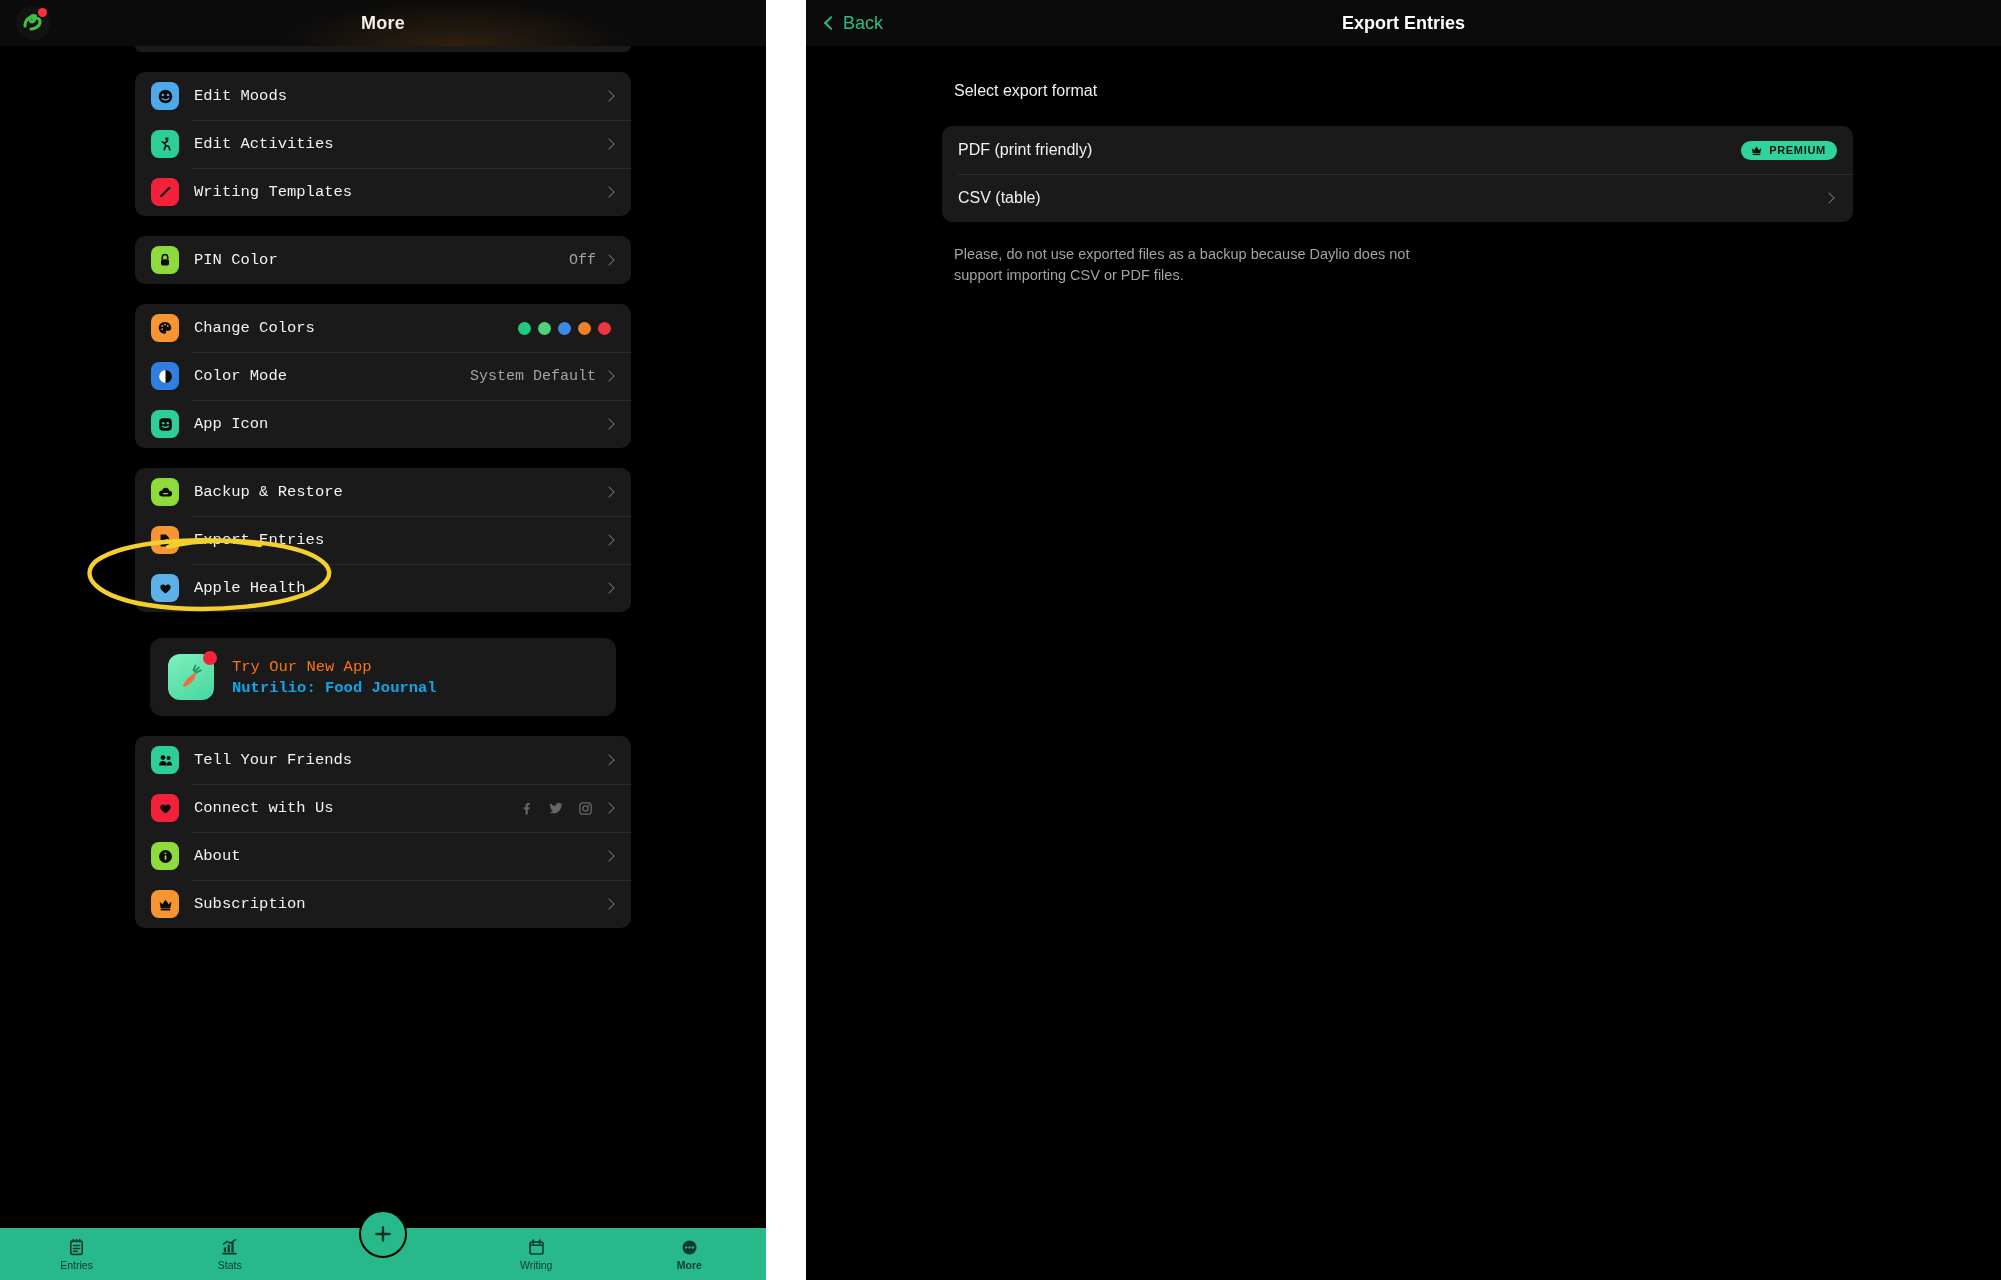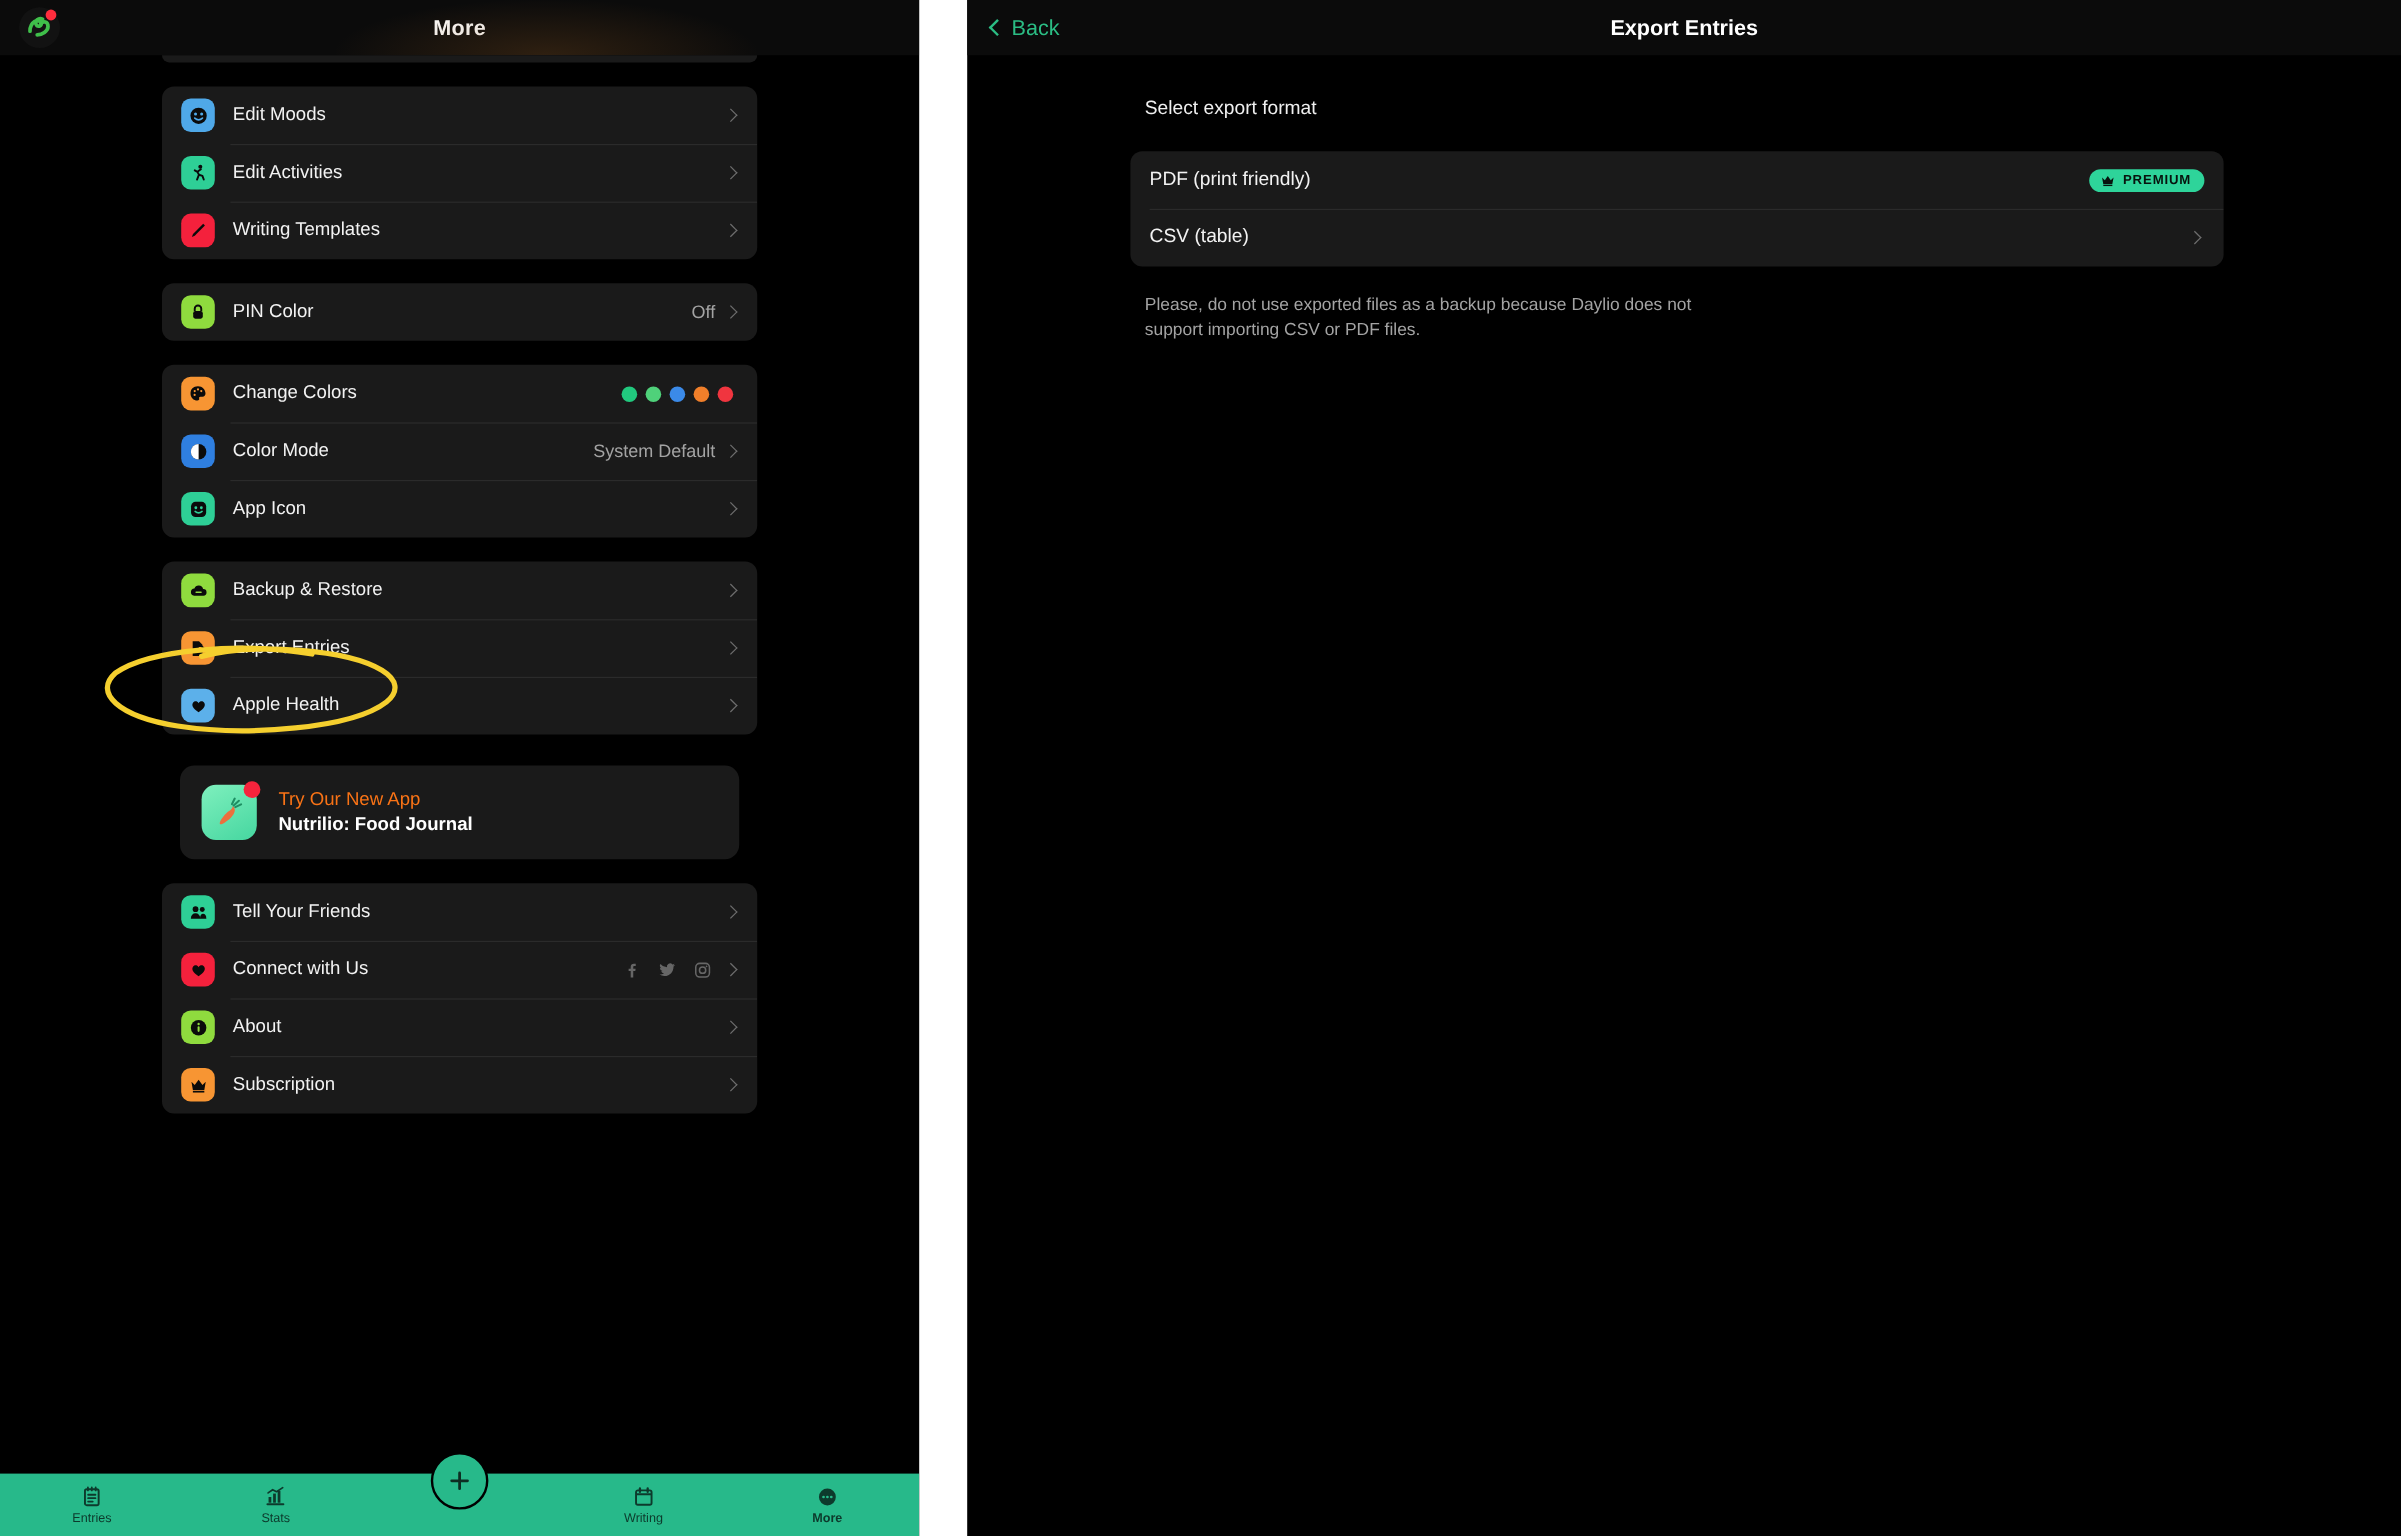--- a/index.html
+++ b/index.html
@@ -43,20 +43,21 @@
   .hdr-glow {
     position: absolute; left: 280px; top: 0; width: 350px; height: 46px;
     background: radial-gradient(ellipse at 50% 100%, rgba(130,80,30,.30), rgba(0,0,0,0) 72%);
     pointer-events: none;
   }
 
   .list-scroll {
     position: relative;
     height: 1234px;
     padding: 0 0 0 0;
+    font-family: Liberation Mono, monospace;
   }
   .top-partial {
     margin: 0 135px; height: 6px; background: #1a1a1a;
     border-radius: 0 0 10px 10px;
   }
   .group {
     margin: 20px 135px 0 135px;
     background: #1a1a1a;
     border-radius: 10px;
     overflow: hidden;
@@ -100,21 +101,21 @@
   .promo-icon {
     width: 46px; height: 46px; border-radius: 12px;
     background: linear-gradient(150deg,#7ef0bd,#46d6a0);
     display: flex; align-items: center; justify-content: center;
   }
   .promo-badge {
     position: absolute; right: -3px; top: -3px;
     width: 14px; height: 14px; border-radius: 50%; background: #f5243c;
   }
   .promo-l1 { color: #f97316; font-size: 15.5px; margin-bottom: 3px; }
-  .promo-l2 { color: #ffffff; font-size: 15.5px; font-weight: bold; }
+  .promo-l2 { color: #0ea5e9; font-size: 15.5px; font-weight: bold; }
 
   
   .annot {
     position: absolute; left: 82px; top: 533px;
     width: 272px; height: 84px;
     pointer-events: none; z-index: 40;
   }
 
   
   .tabbar {

